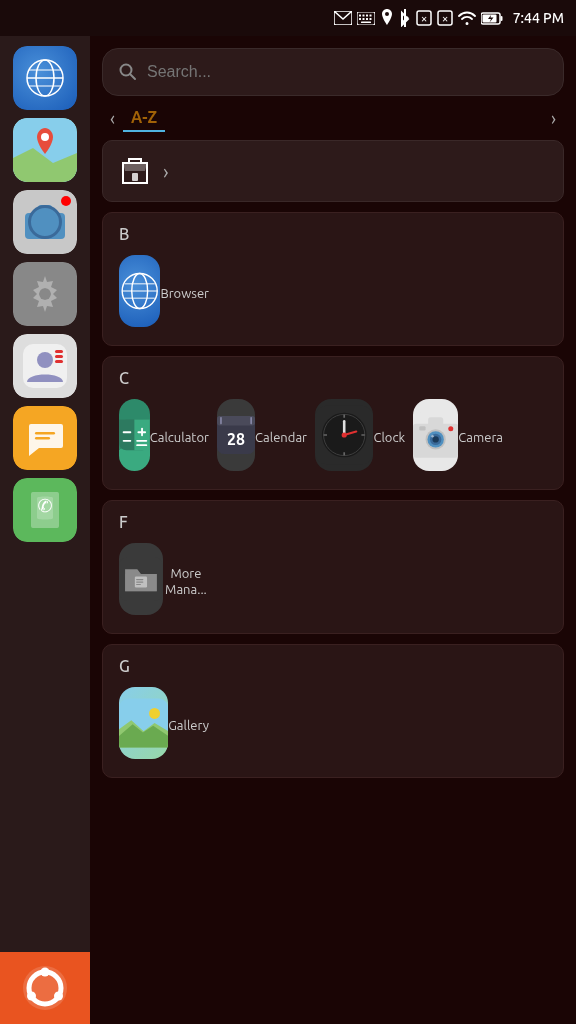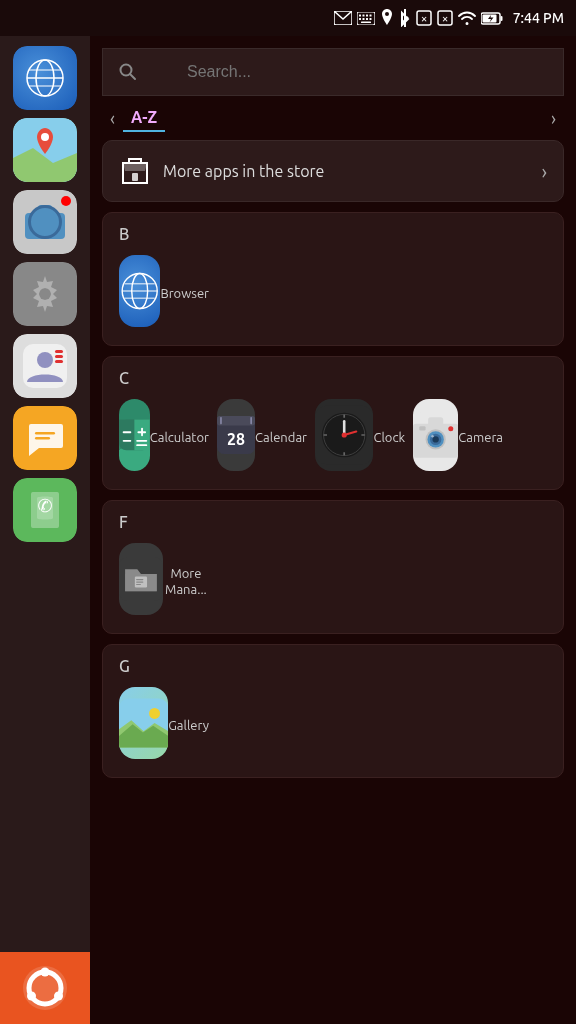--- a/index.html
+++ b/index.html
@@ -84,26 +84,25 @@
     }
 
     
     .search-container {
       padding: 12px 12px 8px;
     }
     .search-bar {
       width: 100%;
       height: 48px;
       background: #2d1a1a;
-      border-radius: 0;
+      border-radius: 16px;
       display: flex;
       align-items: center;
       padding: 0 16px;
       border: 1px solid #3a2a2a;
-      gap: 40px;
     }
     .search-bar input {
       background: transparent;
       border: none;
       outline: none;
       color: #888;
       font-size: 16px;
       width: 100%;
     }
 
@@ -114,21 +113,21 @@
       padding: 0 12px;
       margin-bottom: 8px;
     }
     .tab-arrow {
       color: #aaa;
       font-size: 18px;
       cursor: pointer;
       padding: 4px 8px;
     }
     .tab-active {
-      color: #f0abfc;
+      color: #a16207;
       font-size: 16px;
       font-weight: 600;
       border-bottom: 2px solid #4fb3e0;
       padding: 4px 8px;
     }
     .tab-arrow-right {
       color: #aaa;
       font-size: 18px;
       cursor: pointer;
       padding: 4px 8px;
@@ -545,21 +544,20 @@
     <span class="tab-arrow-right">›</span>
   </div>
 
   <div class="store-banner">
     <svg width="32" height="32" viewBox="0 0 32 32">
       <path d="M4 8 L28 8 L28 28 L4 28 Z" fill="none" stroke="white" stroke-width="2"></path>
       <path d="M10 8 L10 4 L22 4 L22 8" fill="none" stroke="white" stroke-width="2"></path>
       <path d="M4 8 L28 8 L26 16 L6 16 Z" fill="white" opacity="0.3"></path>
       <rect x="13" y="18" width="6" height="8" rx="1" fill="white" opacity="0.8"></rect>
     </svg>
-    <span class="store-text">More apps in the store</span>
     <span class="store-chevron">›</span>
   </div>
 
   <div class="section">
     <div class="section-letter">B</div>
     <div class="apps-grid">
 
       <div class="app-item">
         <div class="app-icon">
           <div class="icon-browser">

